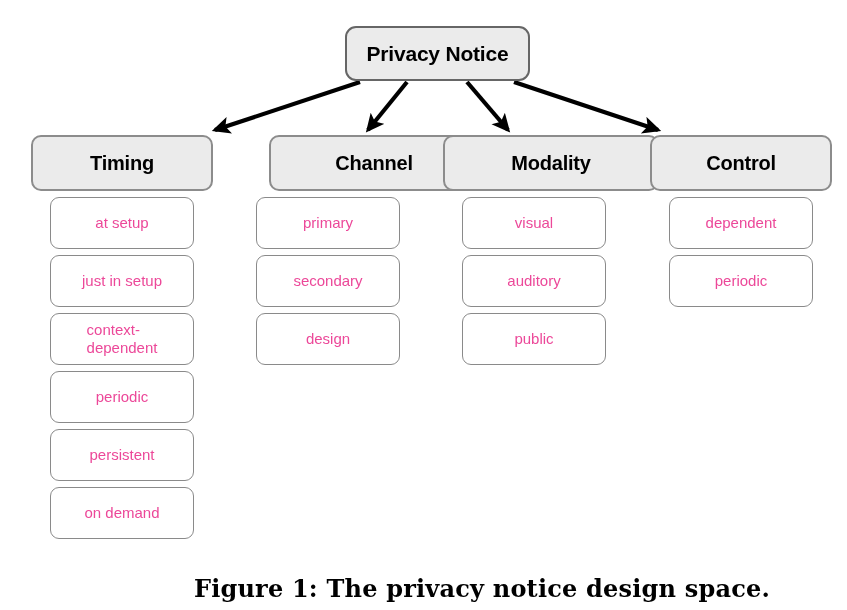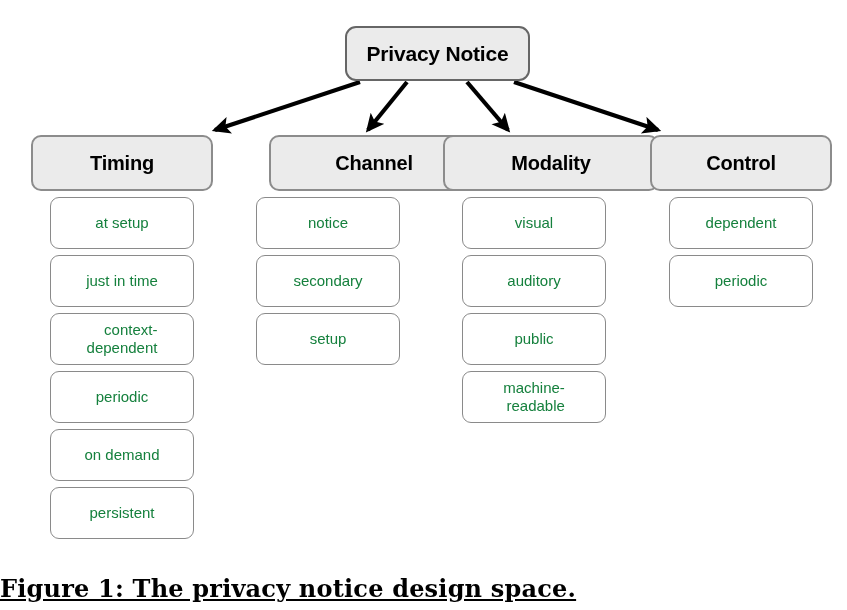--- a/index.html
+++ b/index.html
@@ -88,41 +88,40 @@
     box-sizing: border-box;
     width: 144px;
     height: 52px;
     margin-bottom: 6px;
     background: #ffffff;
     border: 1.6px solid #8a8a8a;
     border-radius: 9px;
     display: flex;
     align-items: center;
     justify-content: center;
-    text-align: right;
+    text-align: left;
     font-size: 15px;
     line-height: 18px;
-    color: #15803d;
+    color: #ec4899;
     padding: 0 4px;
     white-space: pre-line;
   }
 
   
   .caption {
     position: absolute;
     left: 0;
     top: 558px;
     width: 770px;
-    text-align: left;
+    text-align: right;
     font-family: "DejaVu Serif", "Liberation Serif", serif;
     font-weight: bold;
     font-size: 24px;
     color: #000000;
     letter-spacing: 0.2px;
-    text-decoration: underline;
   }
 </style>
 </head>
 <body>
 
 <div id="figure">
 
   <svg id="arrows" viewBox="0 0 847 610" width="847" height="610">
     <defs>
       <marker id="arrowhead" markerWidth="5" markerHeight="5" refX="3.6" refY="2.1" orient="auto" markerUnits="strokeWidth">
@@ -138,50 +137,48 @@
   <div class="root-node">
     <span>Privacy Notice</span>
   </div>
 
   <div class="column column-0">
     <div class="category-header">
       <span>Timing</span>
     </div>
     <div class="leaf-list">
       <div class="leaf-node">at setup</div>
-      <div class="leaf-node">just in time</div>
+      <div class="leaf-node">just in setup</div>
       <div class="leaf-node">context-
 dependent</div>
       <div class="leaf-node">periodic</div>
+      <div class="leaf-node">persistent</div>
       <div class="leaf-node">on demand</div>
-      <div class="leaf-node">persistent</div>
     </div>
   </div>
 
   <div class="column column-1">
     <div class="category-header">
       <span>Channel</span>
     </div>
     <div class="leaf-list">
-      <div class="leaf-node">notice</div>
+      <div class="leaf-node">primary</div>
       <div class="leaf-node">secondary</div>
-      <div class="leaf-node">setup</div>
+      <div class="leaf-node">design</div>
     </div>
   </div>
 
   <div class="column column-2">
     <div class="category-header">
       <span>Modality</span>
     </div>
     <div class="leaf-list">
       <div class="leaf-node">visual</div>
       <div class="leaf-node">auditory</div>
       <div class="leaf-node">public</div>
-      <div class="leaf-node">machine-
-readable</div>
     </div>
   </div>
 
   <div class="column column-3">
     <div class="category-header">
       <span>Control</span>
     </div>
     <div class="leaf-list">
       <div class="leaf-node">dependent</div>
       <div class="leaf-node">periodic</div>

